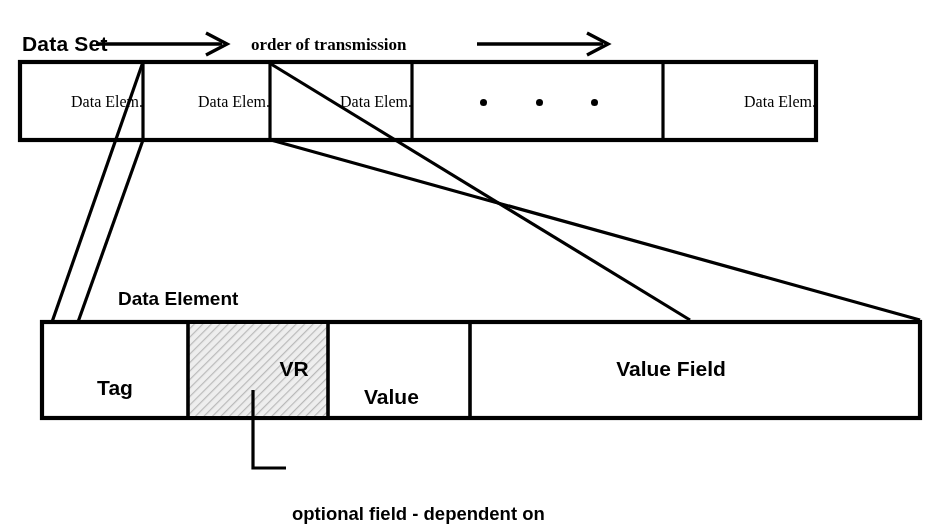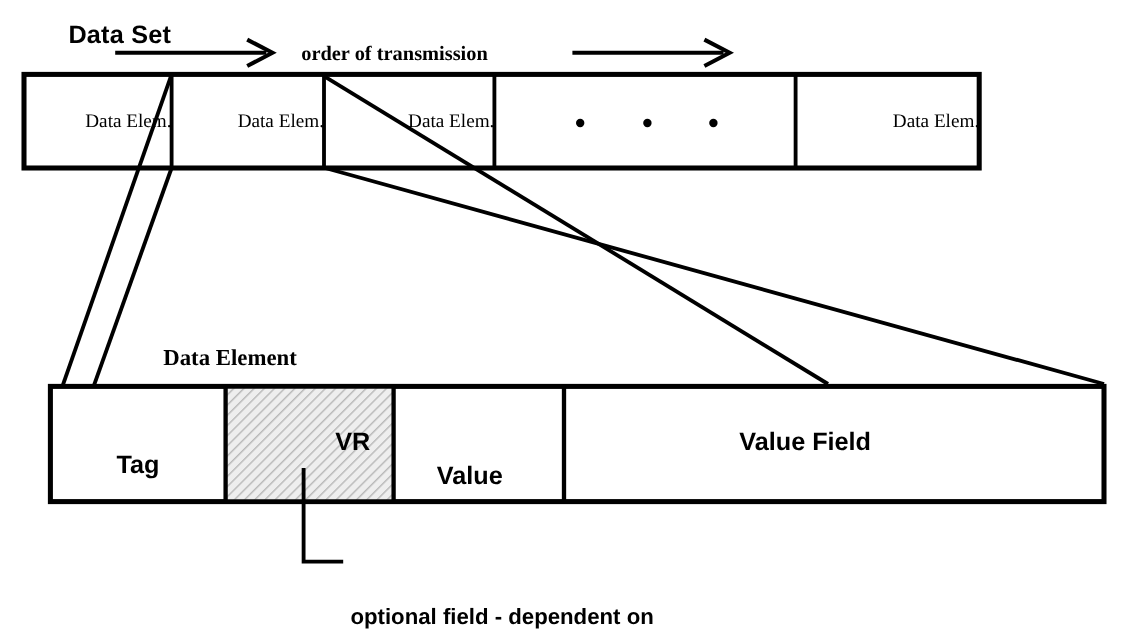--- a/index.html
+++ b/index.html
@@ -117,37 +117,37 @@
 
     <rect x="188" y="324" width="140" height="92" fill="url(#vr-hatch)" stroke="none"></rect>
 
     <line x1="188" y1="322" x2="188" y2="418" stroke="#000" stroke-width="3.6"></line>
     <line x1="328" y1="322" x2="328" y2="418" stroke="#000" stroke-width="3.6"></line>
     <line x1="470" y1="322" x2="470" y2="418" stroke="#000" stroke-width="3.6"></line>
 
     <polyline points="253,390 253,468 286,468" fill="none" stroke="#000" stroke-width="3.2" stroke-linecap="butt" stroke-linejoin="miter"></polyline>
   </svg>
 
-  <div class="txt title-bold" style="left:22px; top:18px;margin-left:35px;">Data Set</div>
+  <div class="txt title-bold" style="left:22px; top:32px;">Data Set</div>
 
   <div class="txt serif-small" style="left:251px; top:35px;">order of transmission</div>
 
   <div class="txt cell-serif" style="left:20px; top:93px; width:123px;">Data Elem.</div>
   <div class="txt cell-serif" style="left:143px; top:93px; width:127px;">Data Elem.</div>
   <div class="txt cell-serif" style="left:270px; top:93px; width:142px;">Data Elem.</div>
 
   <div class="dots-row" style="left:480px; top:97px; width:118px; height:10px;">
     <span class="dot"></span>
     <span class="dot"></span>
     <span class="dot"></span>
   </div>
 
   <div class="txt cell-serif" style="left:663px; top:93px; width:153px;">Data Elem.</div>
 
-  <div class="txt de-title" style="left:136px; top:288px;font-family:Liberation Serif, serif;">Data Element</div>
+  <div class="txt de-title" style="left:118px; top:288px;">Data Element</div>
 
   <div class="txt field-label" style="left:42px; top:376px; width:146px;">Tag</div>
 
   <div class="txt field-label" style="left:188px; top:357px; width:140px;margin-left:36px;">VR</div>
 
   <div class="txt" style="left:340px; top:337px; width:124px; font-family:'Liberation Sans',sans-serif; font-weight:bold; font-size:21px; text-align:left;margin-left:24px;">
     <div>Value</div>
   </div>
 
   <div class="txt field-label" style="left:446px; top:357px; width:450px;">Value Field</div>

